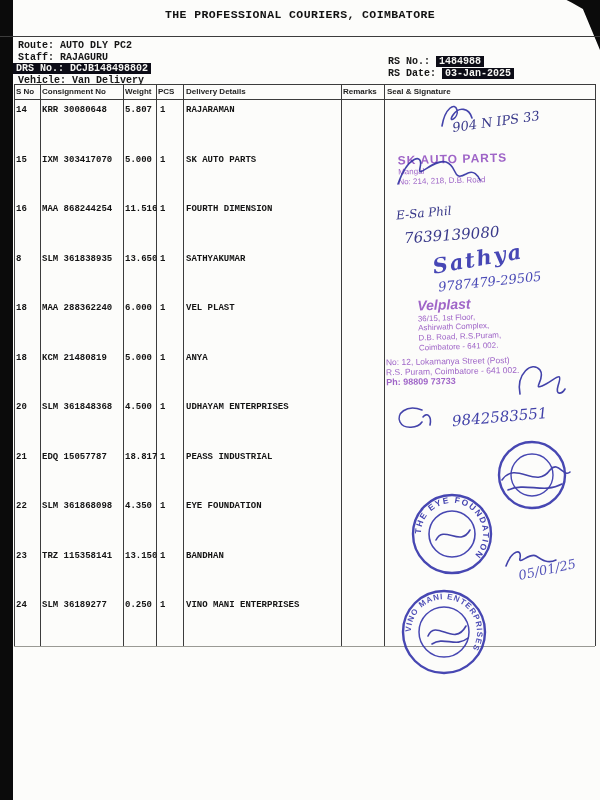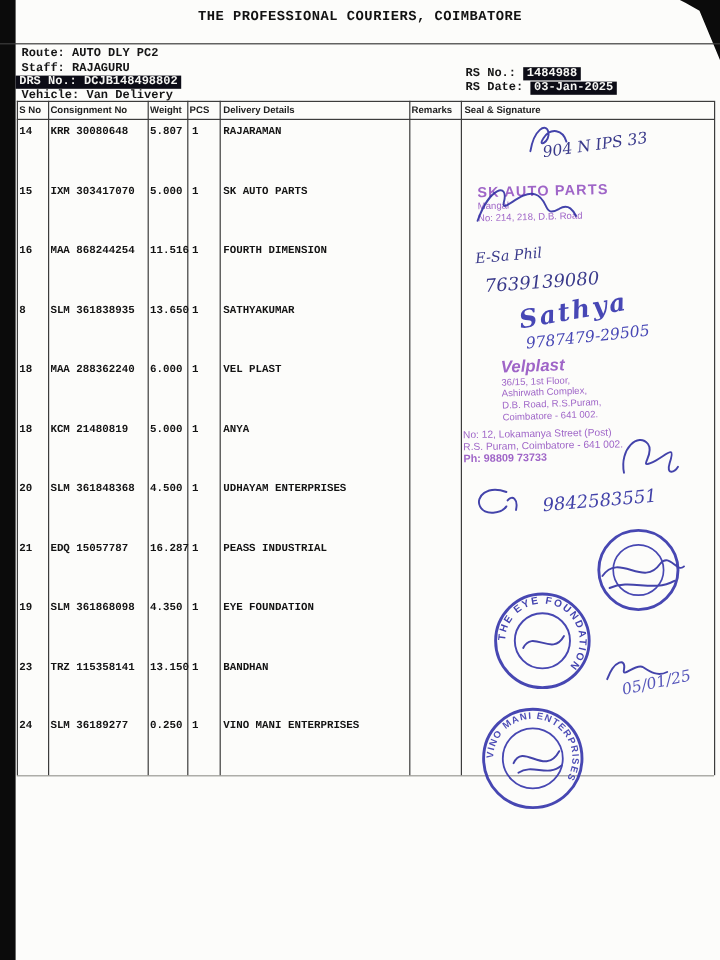--- a/index.html
+++ b/index.html
@@ -129,26 +129,26 @@
   <div class="trow" style="top:397px">
     <span class="cell c1">20</span>
     <span class="cell c2">SLM 361848368</span>
     <span class="cell c3">4.500</span>
     <span class="cell c4">1</span>
     <span class="cell c5">UDHAYAM ENTERPRISES</span>
   </div>
   <div class="trow" style="top:446.5px">
     <span class="cell c1">21</span>
     <span class="cell c2">EDQ 15057787</span>
-    <span class="cell c3">16.287</span>
+    <span class="cell c3">18.817</span>
     <span class="cell c4">1</span>
     <span class="cell c5">PEASS INDUSTRIAL</span>
   </div>
   <div class="trow" style="top:496px">
-    <span class="cell c1">19</span>
+    <span class="cell c1">22</span>
     <span class="cell c2">SLM 361868098</span>
     <span class="cell c3">4.350</span>
     <span class="cell c4">1</span>
     <span class="cell c5">EYE FOUNDATION</span>
   </div>
   <div class="trow" style="top:545.5px">
     <span class="cell c1">23</span>
     <span class="cell c2">TRZ 115358141</span>
     <span class="cell c3">13.150</span>
     <span class="cell c4">1</span>

